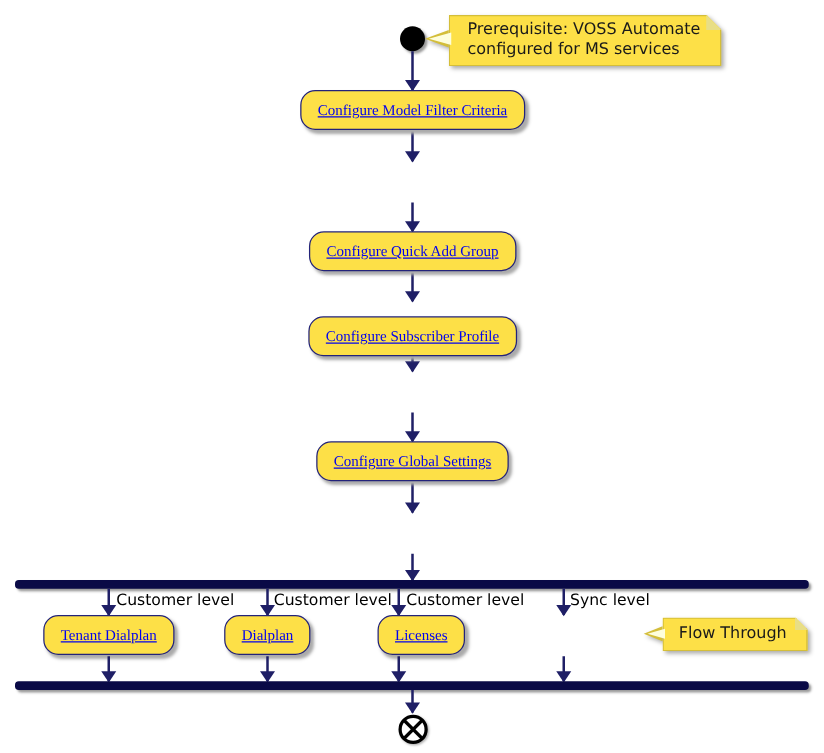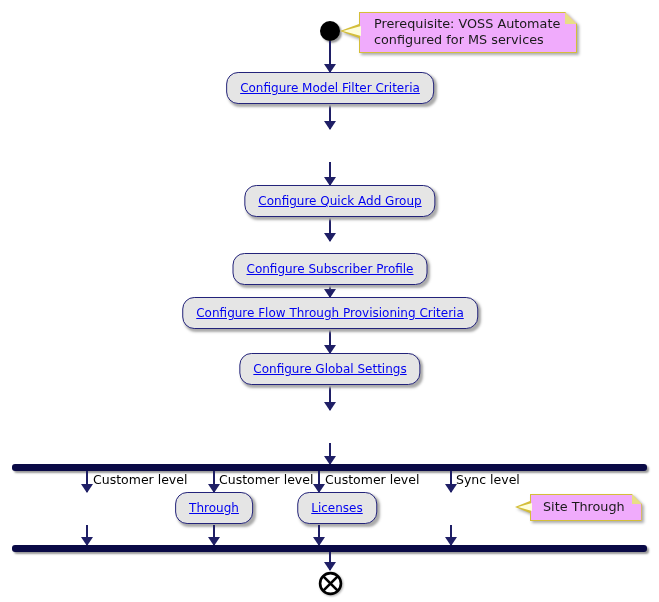--- a/index.html
+++ b/index.html
@@ -4,24 +4,24 @@
 <style>
   html,body { margin:0; padding:0; background:#fff; }
   .canvas {
     position:relative; width:659px; height:602px; background:#ffffff;
     font-family:"DejaVu Sans","Liberation Sans",sans-serif; overflow:hidden;
   }
 
   
   .anode {
     position:absolute; transform:translateX(-50%);
-    white-space:nowrap; background:#e5e5e5;
+    white-space:nowrap; background:#fde047;
     border:1.5px solid #23237A; border-radius:12px;
     padding:7px 13px; font-size:12px; line-height:16px; color:#1a1a1a;
-    box-shadow:2.5px 2.5px 2.5px #aaaaaa; text-align:center;
+    box-shadow:2.5px 2.5px 2.5px #aaaaaa; text-align:center;font-family:Liberation Serif, serif;
   }
   .lnk { color:#0202EF; text-decoration:underline; cursor:pointer; }
 
   
   .arr { position:absolute; width:2px; margin-left:-1px; background:#1F1F66; }
   .arr::after {
     content:""; position:absolute; left:50%; bottom:-1px; transform:translateX(-50%);
     width:0; height:0;
     border-left:6px solid transparent; border-right:6px solid transparent;
     border-top:9px solid #1F1F66;
@@ -35,21 +35,21 @@
 
   
   .blabel {
     position:absolute; font-size:12.5px; font-weight:normal; color:#000000;
     white-space:nowrap; line-height:13px;
   }
 
   
   .note { position:absolute; filter:drop-shadow(2px 2px 1.5px #aaaaaa); }
   .note-body {
-    position:relative; background:#f0abfc; border:1px solid #D4BE39;
+    position:relative; background:#fde047; border:1px solid #D4BE39;
     font-size:12.8px; line-height:16px; color:#1a1a1a;
     padding:3px 16px 4px 14px; white-space:pre-line;
     clip-path:polygon(0 0, calc(100% - 12px) 0, 100% 12px, 100% 100%, 0 100%);
   }
   .note-body.sm {
     padding:4px 16px 5px 12px;
     clip-path:polygon(0 0, calc(100% - 10px) 0, 100% 10px, 100% 100%, 0 100%);
   }
   .note-fold {
     position:absolute; top:0; right:0; width:0; height:0; z-index:3;
@@ -89,55 +89,55 @@
   <div class="arr" style="left:330px;top:162px;height:23px"></div>
   <div class="arr" style="left:330px;top:218px;height:23px"></div>
   <div class="arr" style="left:330px;top:274px;height:23px"></div>
   <div class="arr" style="left:330px;top:330px;height:23px"></div>
   <div class="arr" style="left:330px;top:386px;height:24px"></div>
   <div class="arr" style="left:330px;top:443px;height:21px"></div>
 
   <div class="anode" style="left:330px;top:72px">
     <span class="lnk">Configure Model Filter Criteria</span>
   </div>
-  <div class="anode" style="left:340px;top:185px">
+  <div class="anode" style="left:330px;top:185px">
     <span class="lnk">Configure Quick Add Group</span>
   </div>
   <div class="anode" style="left:330px;top:253px">
     <span class="lnk">Configure Subscriber Profile</span>
-  </div>
-  <div class="anode" style="left:330px;top:297px">
-    <span class="lnk">Configure Flow Through Provisioning Criteria</span>
   </div>
   <div class="anode" style="left:330px;top:353px">
     <span class="lnk">Configure Global Settings</span>
   </div>
 
   <div class="bar" style="top:464px"></div>
 
   <div class="arr" style="left:87px;top:471px;height:21px"></div>
   <div class="arr" style="left:214px;top:471px;height:21px"></div>
   <div class="arr" style="left:319px;top:471px;height:21px"></div>
   <div class="arr" style="left:451px;top:471px;height:21px"></div>
 
   <div class="blabel" style="left:93px;top:473px">Customer level</div>
   <div class="blabel" style="left:219px;top:473px">Customer level</div>
   <div class="blabel" style="left:325px;top:473px">Customer level</div>
   <div class="blabel" style="left:456px;top:473px">Sync level</div>
 
+  <div class="anode" style="left:87px;top:492px">
+    <span class="lnk">Tenant Dialplan</span>
+  </div>
   <div class="anode" style="left:214px;top:492px">
-    <span class="lnk">Through</span>
+    <span class="lnk">Dialplan</span>
   </div>
   <div class="anode" style="left:337px;top:492px">
     <span class="lnk">Licenses</span>
   </div>
 
   <div class="note" style="left:530px;top:494px">
     <div class="beak-border" style="left:-15px;top:7px;border-top:6px solid transparent;border-bottom:6px solid transparent;border-right:15px solid #D4BE39"></div>
-    <div class="note-body sm">Site Through</div>
+    <div class="note-body sm">Flow Through</div>
     <div class="beak-fill" style="left:-12px;top:9px;border-top:4px solid transparent;border-bottom:4px solid transparent;border-right:14px solid #FEFEDC"></div>
     <div class="note-fold sm"></div>
   </div>
 
   <div class="arr" style="left:87px;top:525px;height:20px"></div>
   <div class="arr" style="left:214px;top:525px;height:20px"></div>
   <div class="arr" style="left:319px;top:525px;height:20px"></div>
   <div class="arr" style="left:451px;top:525px;height:20px"></div>
 
   <div class="bar" style="top:545px"></div>

